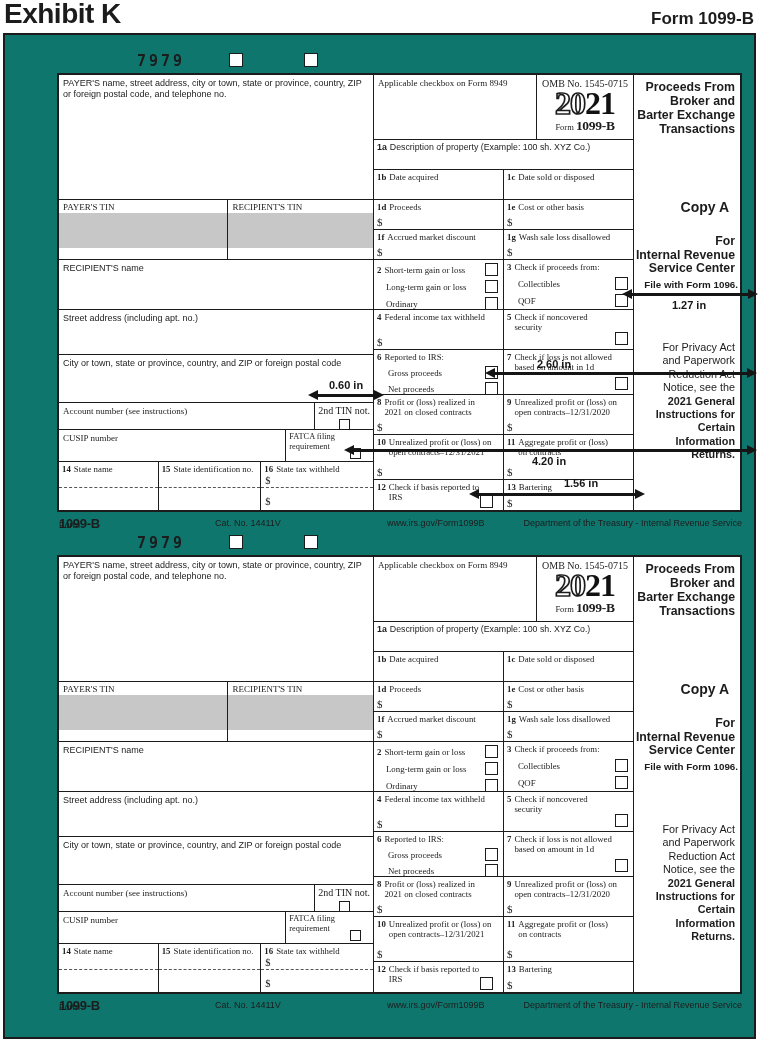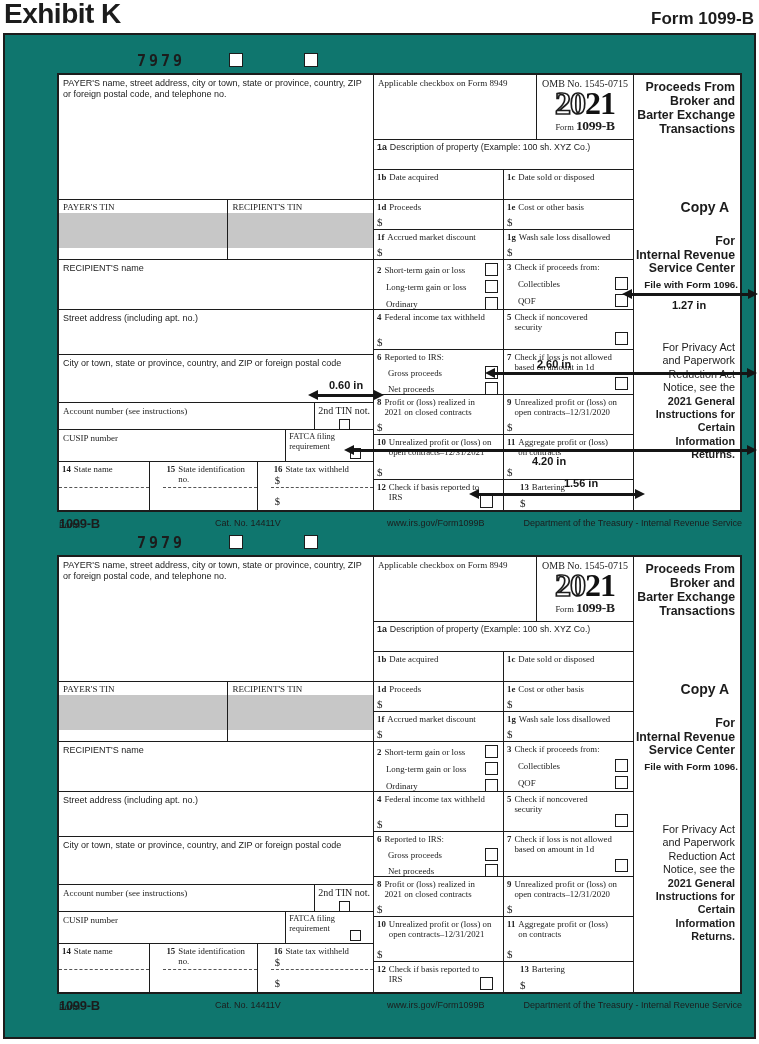--- a/index.html
+++ b/index.html
@@ -27,21 +27,21 @@
   .void-lab { left: 191px; } .corr-lab { left: 266px; }
 
   
   .form-table { position: relative; width: 685px; margin-left: 52px;
     border: 2px solid #1c1c1c; display: flex; background: #fff; }
   .col-left  { width: 315px; border-right: 1.5px solid #1c1c1c; }
   .col-mid   { width: 260px; border-right: 1.5px solid #1c1c1c; }
   .col-right { width: 106px; position: relative; }
 
   .lrow, .mrow { border-bottom: 1px solid #1c1c1c; position: relative; }
-  .lrow:last-child, .mrow:last-child { border-bottom: none; gap: 13px; }
+  .lrow:last-child, .mrow:last-child { border-bottom: none; }
   .split { display: flex; font-family: Liberation Serif, serif; }
   .split > .sc { position: relative; }
   .split > .sc.bdr { border-right: 1px solid #1c1c1c; }
 
   .lab9 { font-size: 9px; line-height: 10.5px; padding: 3px 5px 0 4px; }
   .lab85 { font-size: 8.4px; line-height: 9.6px; padding: 2px 2px 0 3px; }
   .pre { white-space: pre-line; }
 
   
   .r-payer { height: 125px; }

